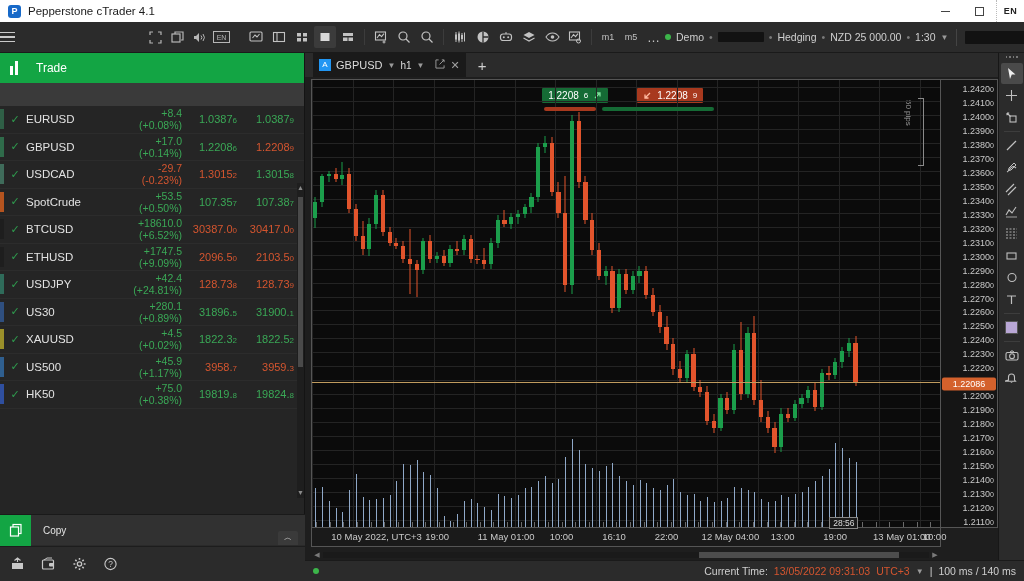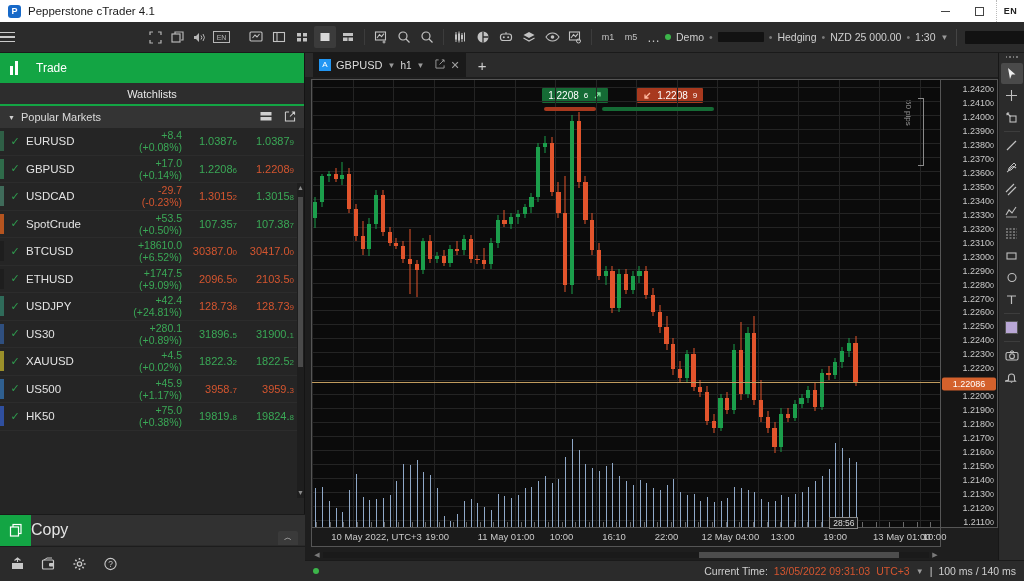--- a/index.html
+++ b/index.html
@@ -133,21 +133,21 @@
   
   .ctxmenu {
     position: absolute; left: 0; bottom: 35px; width: 305px; background: #313131;
     border-top: 1px solid #1a1a1a; z-index: 30;
   }
   .ctxitem { height: 31px; display: flex; align-items: center; border-bottom: 1px solid #2a2a2a; }
   .ctxitem .ic {
     width: 31px; height: 31px; background: #13a544; display: flex;
     align-items: center; justify-content: center; color: #fff; flex: none;
   }
-  .ctxitem .lb { font-size: 16px; color: #e4e4e4; }
+  .ctxitem .lb { padding-left: 12px; font-size: 10px; color: #e4e4e4; }
   .collapse-tab {
     position: absolute; right: 6px; bottom: 36px; width: 20px; height: 14px;
     background: #3a3a3a; color: #ccc; font-size: 8px; text-align: center;
     line-height: 14px; z-index: 31; border-radius: 2px 2px 0 0;
   }
   .sb-footer {
     position: absolute; left: 0; bottom: 0; width: 305px; height: 35px;
     background: #2b2b2b; display: flex; align-items: center; gap: 16px;
     padding-left: 10px; border-top: 1px solid #1d1d1d; z-index: 32;
   }
@@ -415,44 +415,23 @@
   <div class="sidebar">
     <div class="trade-btn">
       <span class="cicon">
         <i style="height:9px;"></i>
           <i style="height:14px;"></i>
       </span>
       <span>Trade</span>
     </div>
 
     <div class="tabs">
-      <div class="tab active">
-        <span>Watchlists</span>
-      </div>
-    </div>
-
-
-    <div class="group-hdr">
-      <span class="tri">▼</span>
-      <span>Popular Markets</span>
-      <span class="g-actions">
-        <span>
-          <svg width="12" height="11" viewBox="0 0 12 11">
-              <rect x="0.5" y="1" width="11" height="3.5" fill="#cfcfcf"></rect>
-              <rect x="0.5" y="6" width="11" height="3.5" fill="#cfcfcf"></rect>
-            </svg>
-        </span>
-        <span>
-          <svg width="12" height="11" viewBox="0 0 12 12">
-              <path d="M1 1h4M1 1v10h10V7" fill="none" stroke="#cfcfcf" stroke-width="1.1"></path>
-              <path d="M6 6l5-5M8 1h3v3" fill="none" stroke="#cfcfcf" stroke-width="1.1"></path>
-            </svg>
-        </span>
-      </span>
-    </div>
+    </div>
+
+
 
     <div class="symlist" id="symlist">
         <div class="symrow">
           <span class="bar" style="background:#2f5f46"></span>
           <span class="chk">✓</span>
           <span class="nm">EURUSD</span>
           <span class="chg up">+8.4 (+0.08%)</span>
           <span class="bid up">1.0387<span class="pip">6</span></span>
           <span class="ask up">1.0387<span class="pip">9</span></span>
         </div>

